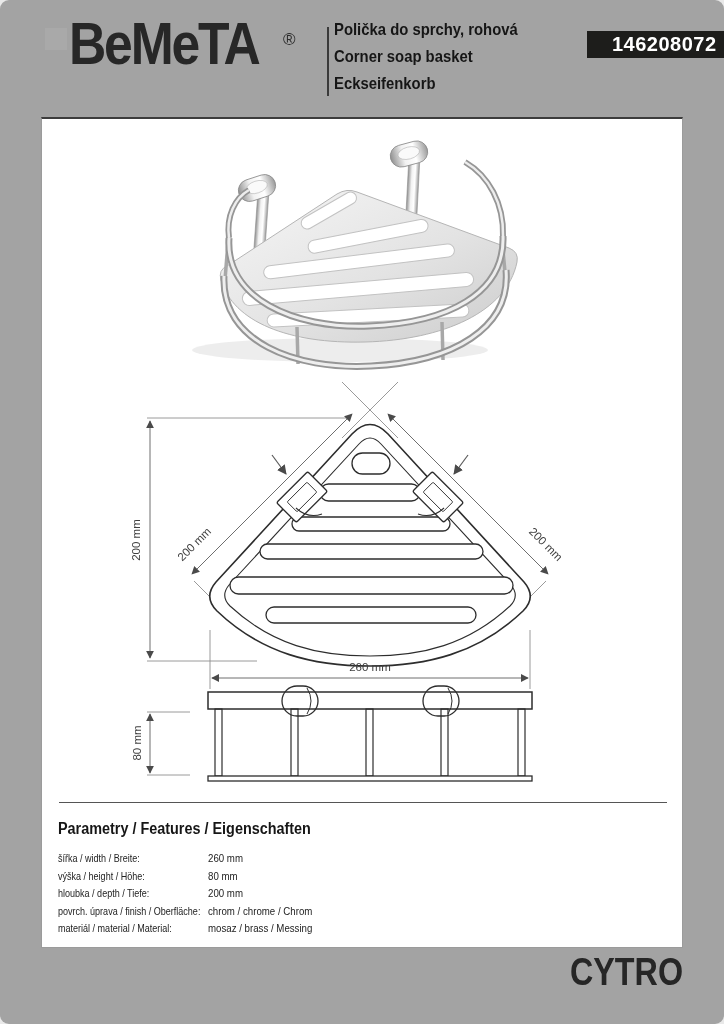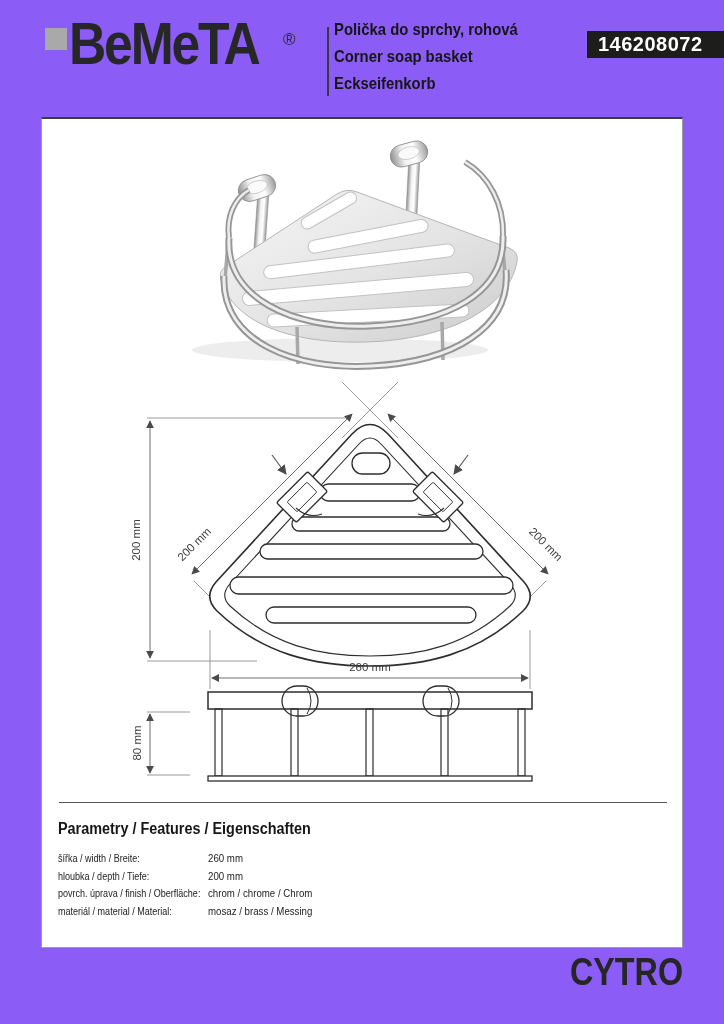--- a/index.html
+++ b/index.html
@@ -1,36 +1,36 @@
 <!DOCTYPE html>
 <html><head>
 <meta charset="utf-8">
 <style>
   html,body { margin:0; padding:0; background:#e9e9e9; }
   .page {
     position:relative; width:724px; height:1024px; margin:0 auto;
-    background:#8b5cf6; overflow:hidden;
-    font-family:"Liberation Sans", sans-serif; color:#1c1c1c;
+    background:#a3a3a3; overflow:hidden;
+    font-family:"Liberation Sans", sans-serif; color:#1c1c1c;border-radius:9px;
   }
   
   .logo-square { position:absolute; left:45px; top:28px; width:22px; height:22px; background:#a9a9a9; }
   .logo-text {
     position:absolute; left:69px; top:14px; font-size:60px; font-weight:700;
     letter-spacing:-2.5px; color:#272727; transform:scaleX(0.86); transform-origin:left top;
     white-space:nowrap; line-height:60px;
   }
   .reg-mark { position:absolute; left:283px; top:30px; font-size:17px; font-weight:400; color:#2c2c2c; }
   .header-divider { position:absolute; left:327px; top:27px; width:2px; height:69px; background:#3a3a3a; }
   .header-titles {
     position:absolute; left:334px; top:16px; font-size:16.5px; font-weight:700;
     line-height:27px; color:#161616; transform:scaleX(0.9); transform-origin:left top; white-space:nowrap;
   }
   .code-badge {
     position:absolute; left:587px; top:31px; width:137px; height:27px; background:#1d1d1b;
-    color:#ffffff; font-weight:700; font-size:20px; line-height:27px; padding-left:11px;
+    color:#ffffff; font-weight:700; font-size:20px; line-height:27px; padding-left:25px;
     box-sizing:border-box; letter-spacing:0.5px;
   }
   
   .content-box {
     position:absolute; left:41px; top:117px; width:642px; height:831px;
     border:1px solid #9b9b9b; border-top:2px solid #3c3c3c; box-sizing:border-box; background:#fff;
   }
   .photo-svg   { position:absolute; left:180px; top:133px; }
   .drawing-svg { position:absolute; left:118px; top:372px; }
   
@@ -224,20 +224,24 @@
 
   <div class="spec-divider"></div>
   <div class="spec-heading">Parametry / Features / Eigenschaften</div>
 
   <div class="spec-table">
     <div class="spec-row">
       <span class="spec-label">šířka / width / Breite:</span>
       <span class="spec-value">260 mm</span>
     </div>
     <div class="spec-row">
+      <span class="spec-label">výška / height / Höhe:</span>
+      <span class="spec-value">80 mm</span>
+    </div>
+    <div class="spec-row">
       <span class="spec-label">hloubka / depth / Tiefe:</span>
       <span class="spec-value">200 mm</span>
     </div>
     <div class="spec-row">
       <span class="spec-label">povrch. úprava / finish / Oberfläche:</span>
       <span class="spec-value">chrom / chrome / Chrom</span>
     </div>
     <div class="spec-row">
       <span class="spec-label">materiál / material / Material:</span>
       <span class="spec-value">mosaz / brass / Messing</span>

